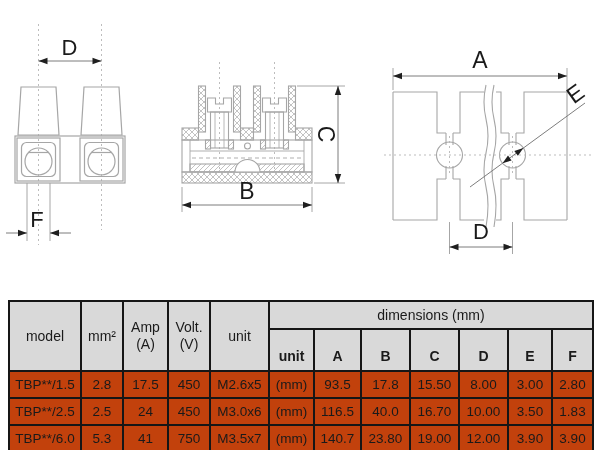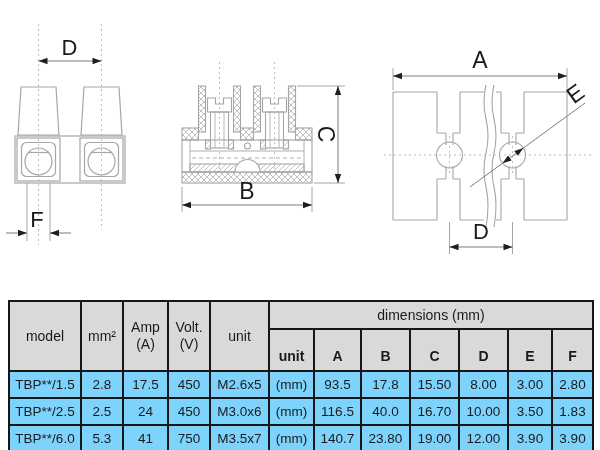--- a/index.html
+++ b/index.html
@@ -11,21 +11,21 @@
   .table-wrap{position:absolute;left:8px;top:300px;}
   table.spec{border-collapse:collapse;table-layout:fixed;}
   table.spec td, table.spec th{
     border:2px solid #161616;color:#1a1a1a;text-align:center;
     padding:0;font-weight:normal;overflow:hidden;white-space:nowrap;
   }
   table.spec th{background:#d9d9d9;font-size:14px;line-height:17px;}
   th.span2{vertical-align:top;padding-top:5px;height:54px;}
   tr.hrow1 th{height:26px;vertical-align:middle;padding-top:0;}
   tr.hrow2 th{height:28px;vertical-align:middle;padding-top:12px;font-weight:bold;}
-  tr.drow td{height:25px;font-size:13.5px;background:#7dd3fc;vertical-align:middle;text-align:center;}
+  tr.drow td{height:25px;font-size:13.5px;background:#c2410c;vertical-align:middle;text-align:center;}
 </style>
 </head>
 <body>
 
 <div class="page">
 
   <svg class="drawings-svg" width="600" height="298" viewBox="0 0 600 298">
     <defs>
       <pattern id="xhatch" width="6" height="6" patternUnits="userSpaceOnUse">
         <path d="M0,0 l6,6 M6,0 l-6,6" stroke="#c3c3c3" stroke-width="1" fill="none"></path>

